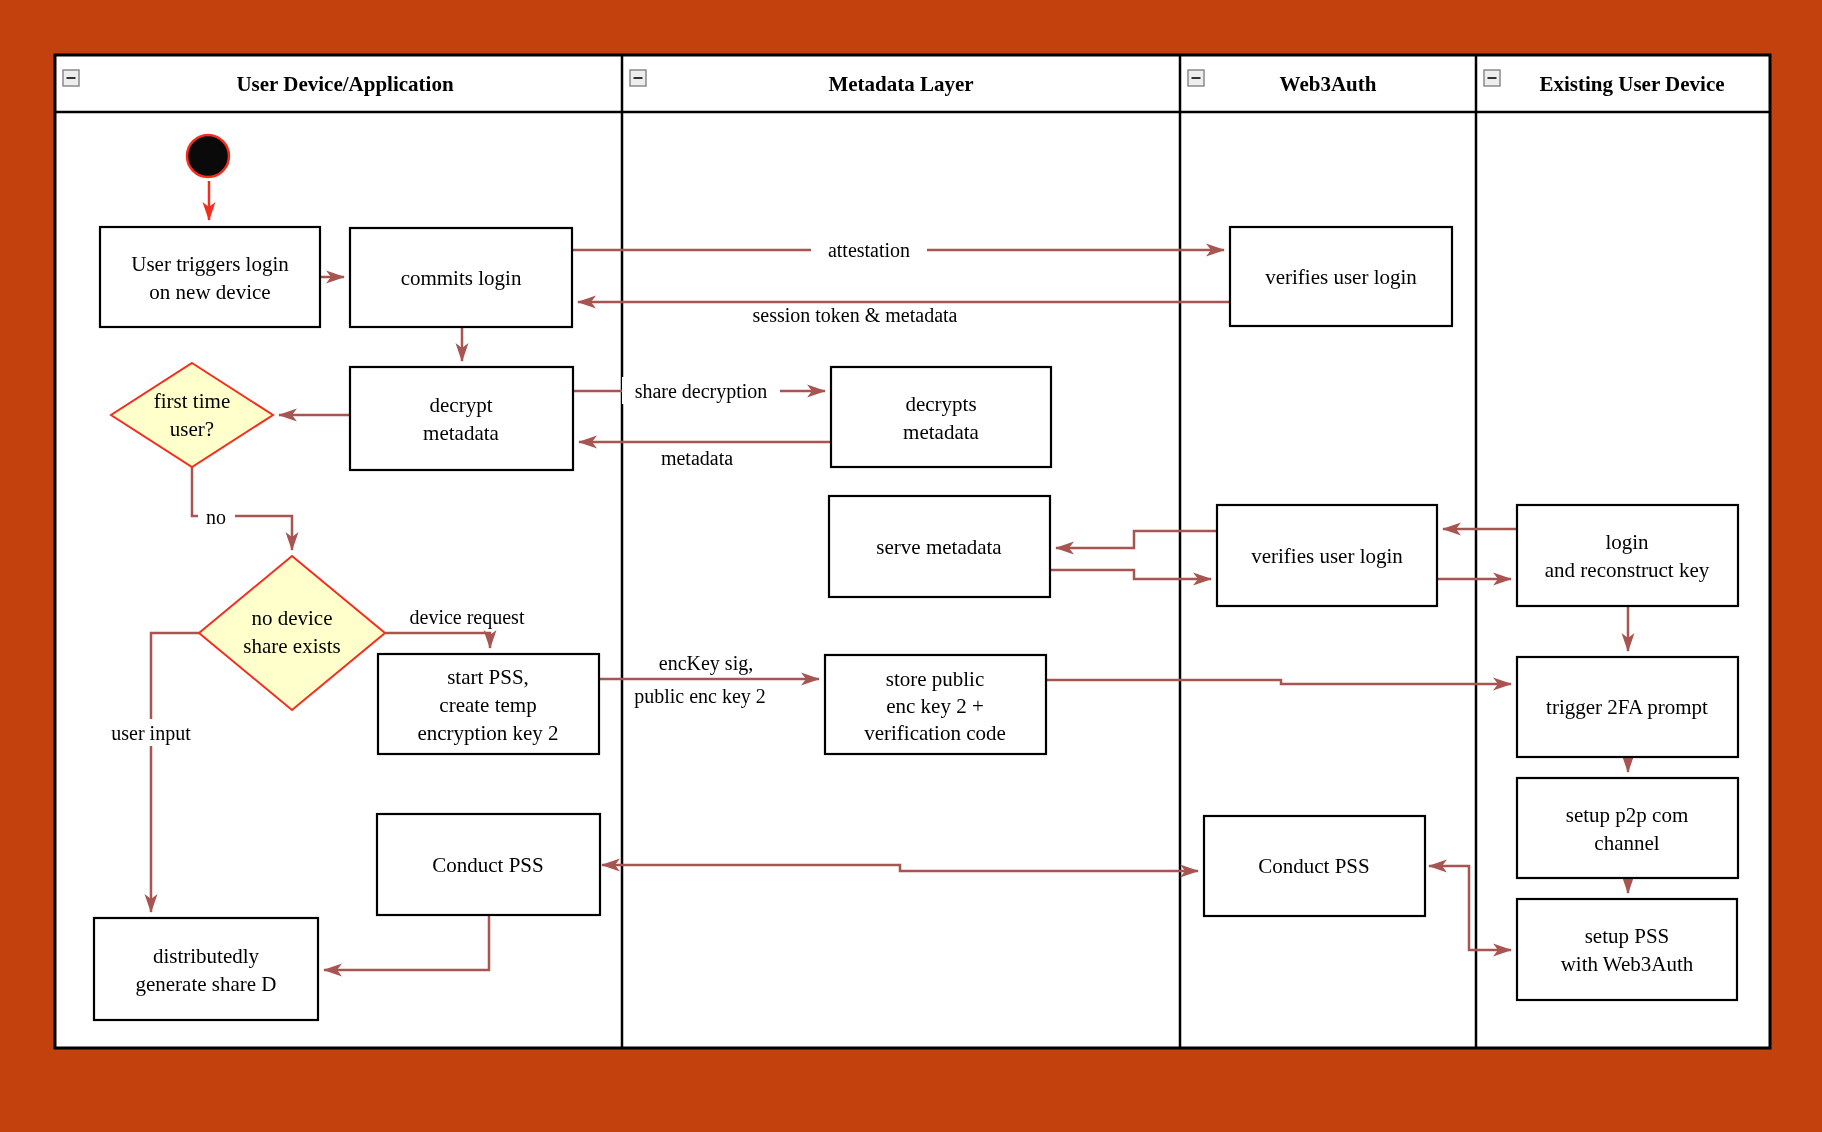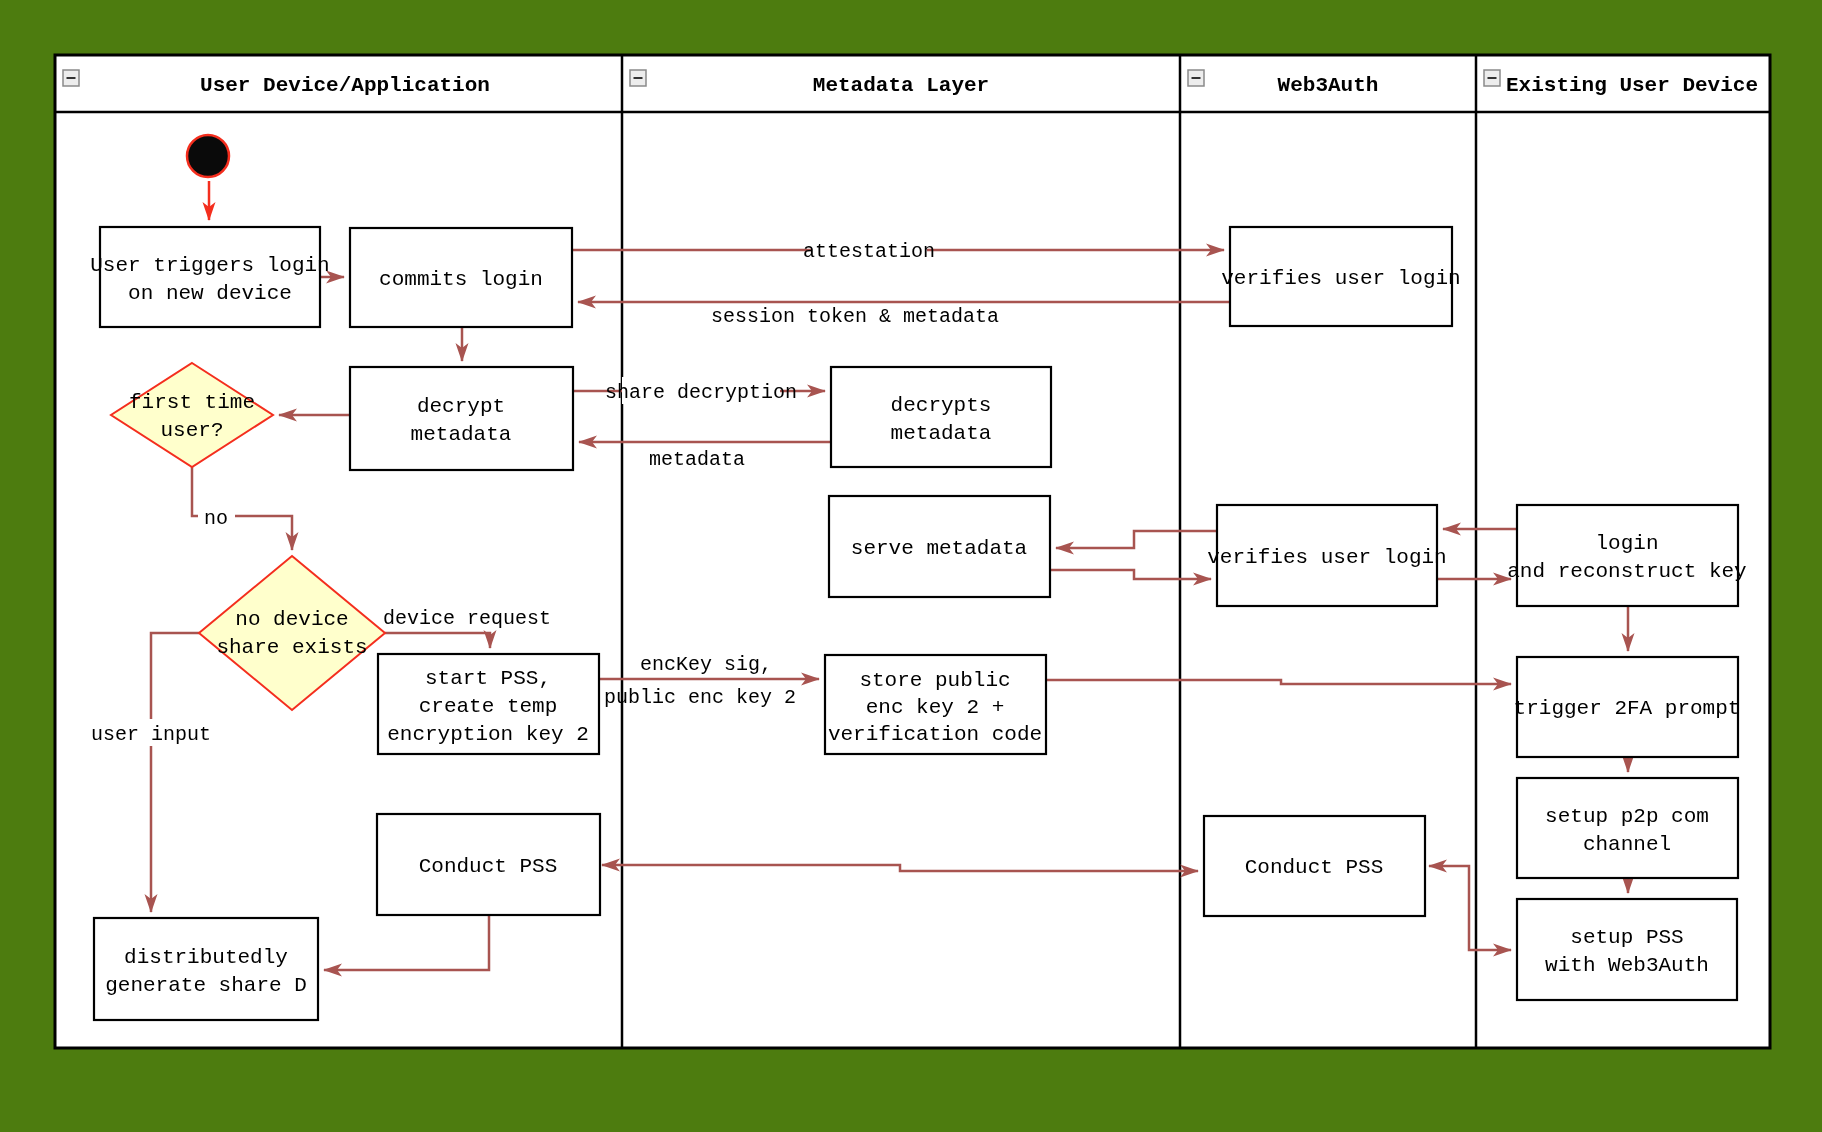--- a/index.html
+++ b/index.html
@@ -1,17 +1,17 @@
 <!DOCTYPE html>
 <html><head>
 <meta charset="utf-8">
 <style>
   html,body{margin:0;padding:0;background:#ffffff;}
-  .stage{position:relative;width:1822px;height:1132px;background:#4d7c0f;overflow:hidden;
-         font-family:Liberation Mono, monospace;}
+  .stage{position:relative;width:1822px;height:1132px;background:#c2410c;overflow:hidden;
+         font-family:Liberation Serif, serif;}
   svg{position:absolute;left:0;top:0;}
   text{fill:#000000;}
   .node-text{font-size:21px;}
   .edge-label{font-size:20px;}
   .lane-title{font-size:21px;font-weight:bold;}
   .mid{text-anchor:middle;}
 </style>
 </head>
 <body>
 

